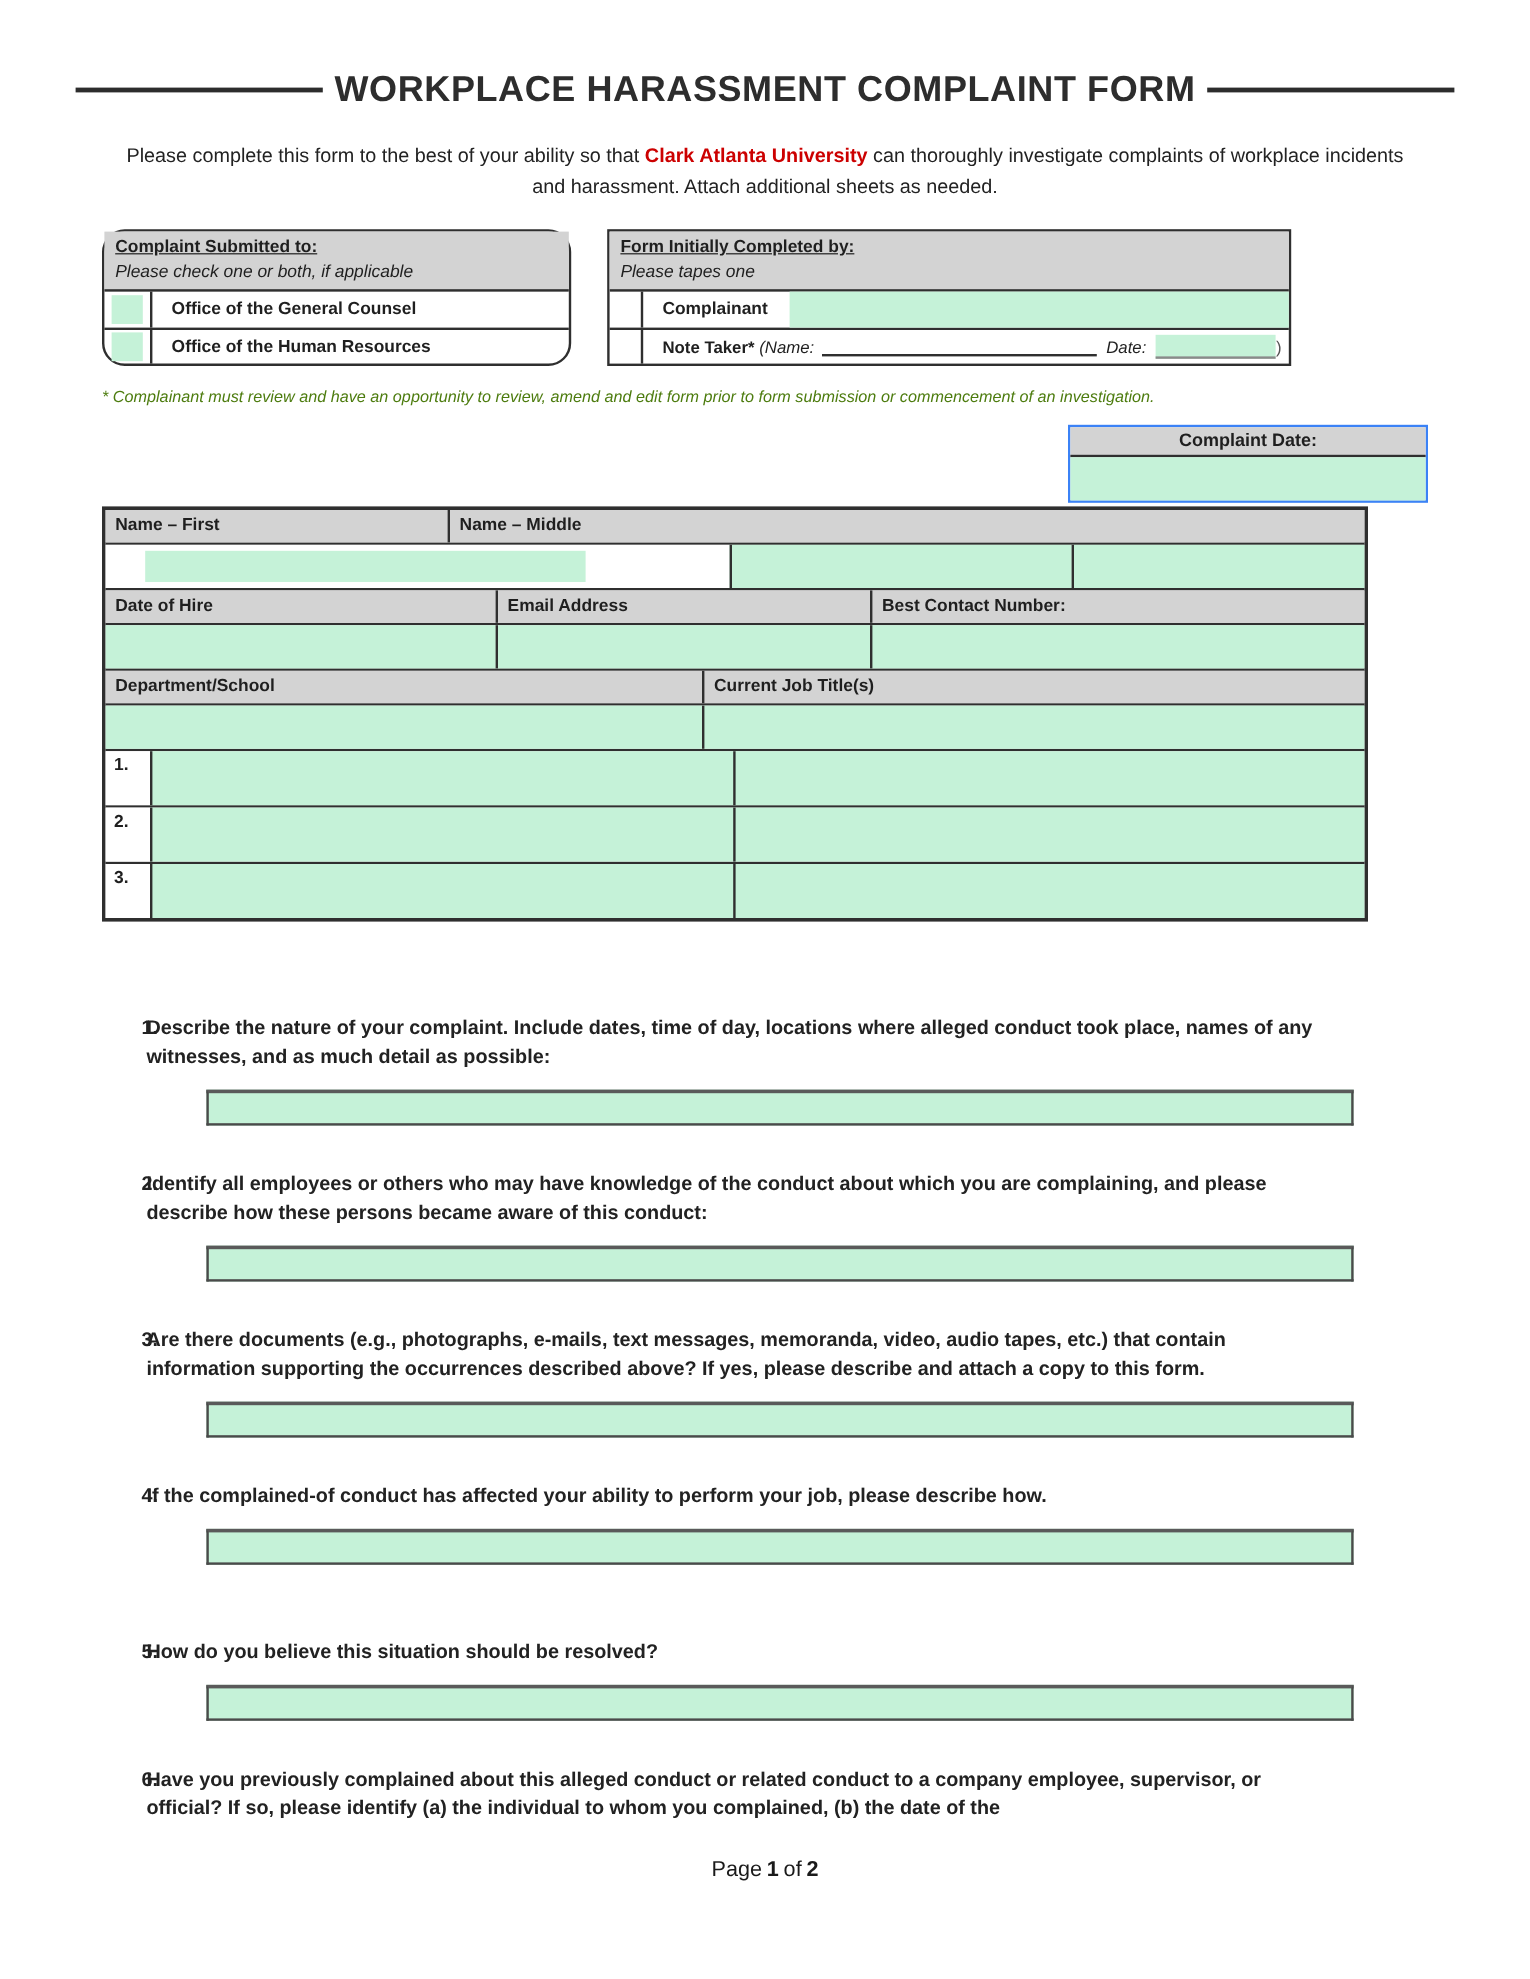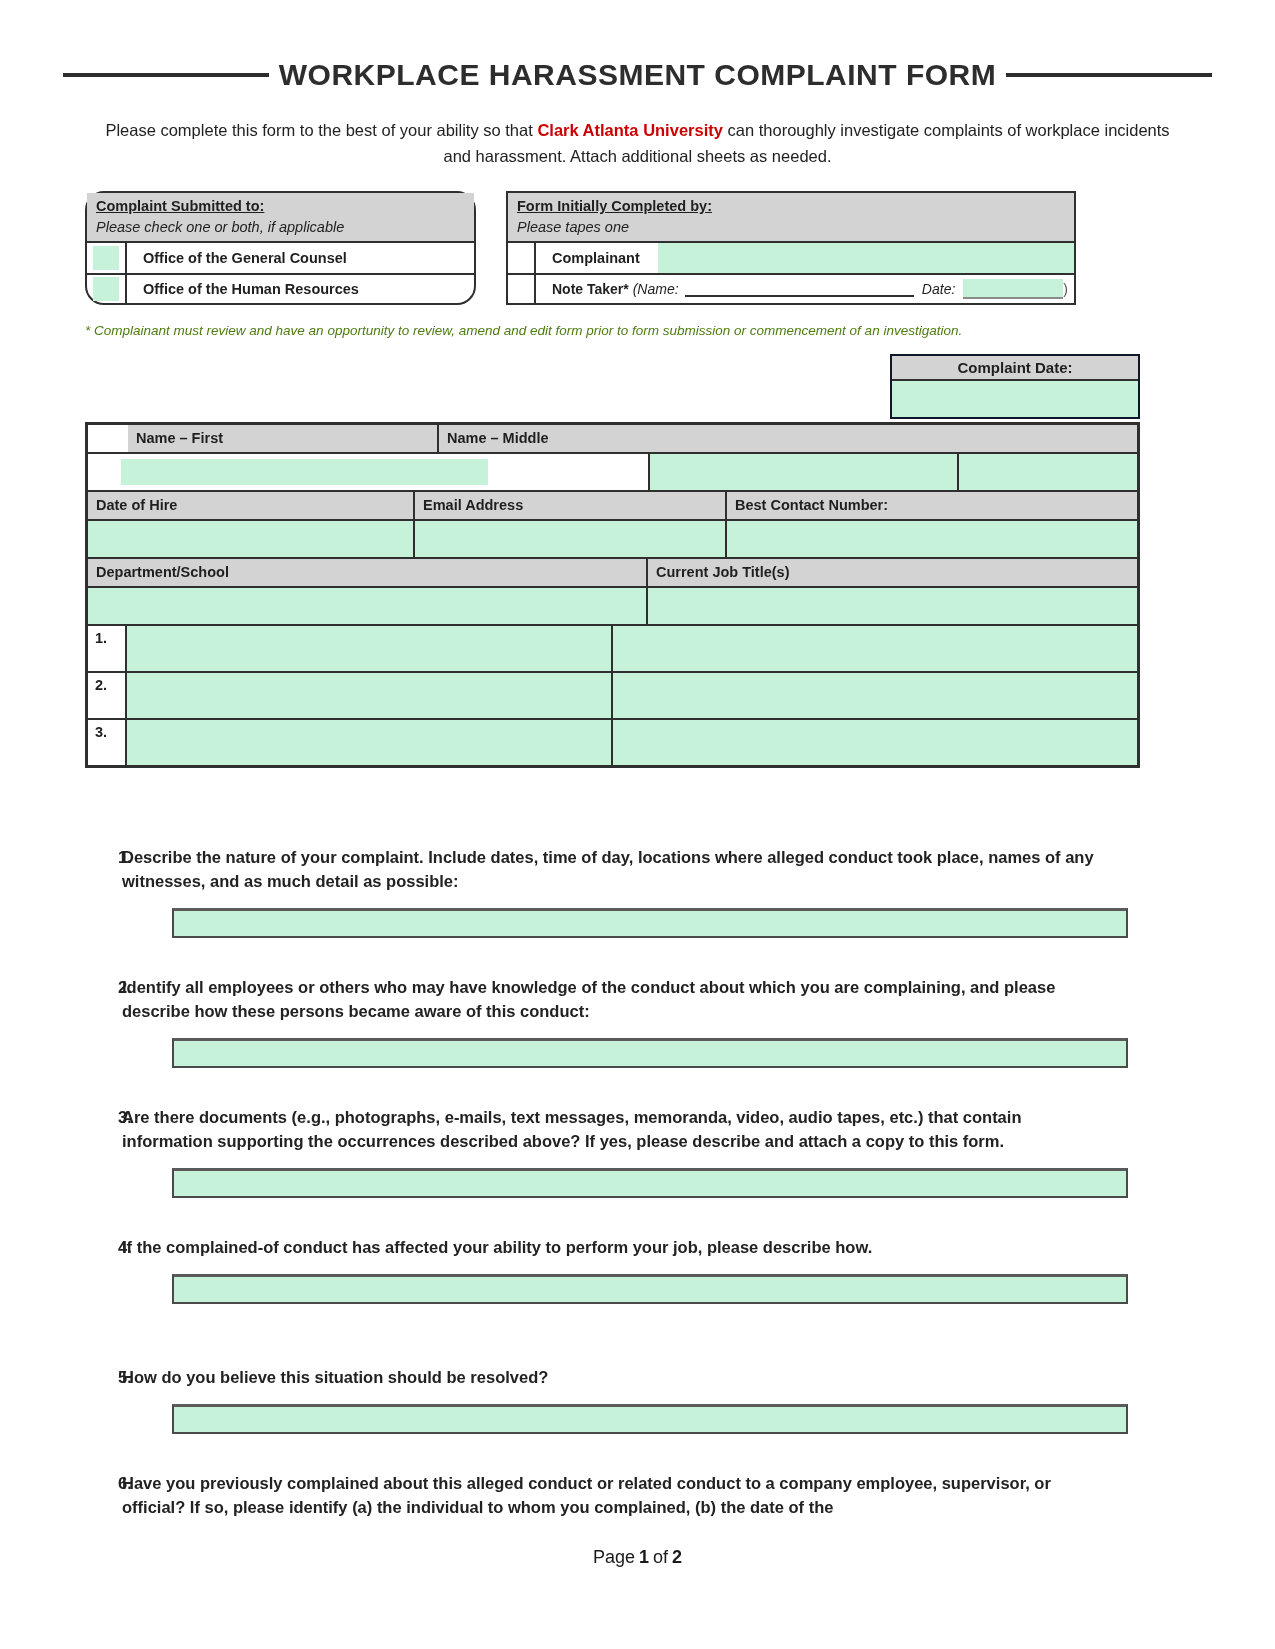--- a/index.html
+++ b/index.html
@@ -37,35 +37,35 @@
   .nt-bold { font-weight: bold; }
   .nt-italic { font-style: italic; }
   .nt-blank { flex: 1; border-bottom: 2px solid #2f2f2f; height: 16px; margin: 0 8px 0 6px; min-width: 120px; }
   .nt-dateblank { width: 100px; height: 20px; background: #c5f2d8; border-bottom: 2px solid #8a8a8a; margin-left: 8px; }
   .nt-close { color: #555; }
 
   
   .footnote { margin-top: 18px; font-size: 13.5px; font-style: italic; color: #4d7c0f; }
 
   
-  .cdate-box { margin-top: 16px; margin-left: 805px; width: 250px; border: 2px solid #0f172a; }
+  .cdate-box { margin-top: 16px; margin-left: 805px; width: 300px; border: 2px solid #3b82f6; }
   .cdate-header { background: #d3d3d3; border-bottom: 2px solid #2f2f2f; text-align: center; font-weight: bold; font-size: 15px; padding: 3px 0; }
   .cdate-input { height: 36px; background: #c5f2d8; }
 
   
   .ftable { margin-top: 3px; width: 1055px; border: 3px solid #2f2f2f; }
   .frow { display: flex; }
   .frow + .frow { border-top: 2px solid #2f2f2f; }
   .fcell { border-left: 2px solid #2f2f2f; }
   .fcell:first-child { border-left: none; }
   .hdr { background: #d3d3d3; font-weight: bold; font-size: 14.5px; padding: 4px 8px; line-height: 1.3; }
   .inp { background: #c5f2d8; }
   .h28 { height: 27px; } .h36 { height: 36px; } .h44 { height: 45px; }
-  .w520 { width: 520px; } .w285 { width: 309px; margin-left: 40px; } .w325 { width: 325px; }
-  .w312 { width: 312px; } .w523 { width: 558px; } .w37 { width: 37px; }
+  .w520 { width: 520px; } .w285 { width: 285px; } .w325 { width: 325px; }
+  .w312 { width: 312px; } .w523 { width: 497px; } .w37 { width: 37px; }
   .w486 { width: 486px; } .grow { flex: 1; }
   .cell-white { background: #fff; display: flex; align-items: center; }
   .inner-green { margin-left: 33px; width: 367px; height: 26px; background: #c5f2d8; }
   .numcell { background: #fff; font-weight: bold; font-size: 14.5px; padding: 4px 0 0 7px; }
   .indiv-hdr { height: 44px; }
 
   
   .question { display: flex; width: 1060px; font-size: 16.5px; font-weight: bold; line-height: 1.45; color: #222; }
   .q-num { width: 37px; padding-left: 33px; flex: none; }
   .q-text { flex: 1; max-width: 975px; }

